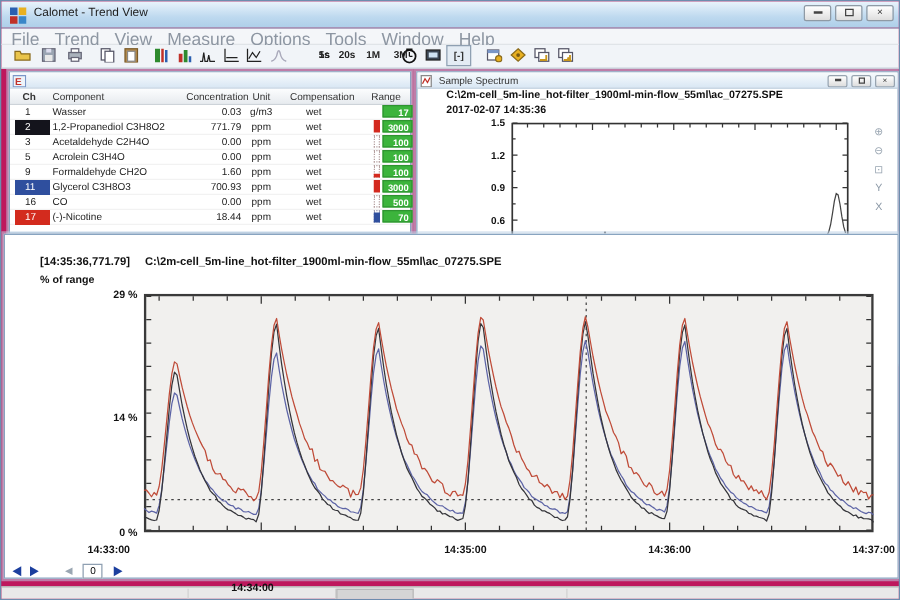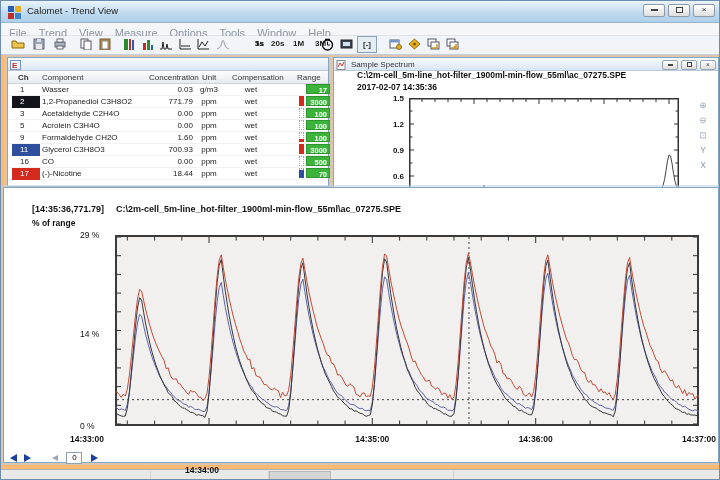--- a/index.html
+++ b/index.html
@@ -1,32 +1,32 @@
 <!DOCTYPE html>
 <html><head>
 <meta charset="utf-8">
 <style>
   html,body{margin:0;padding:0;background:#9aa8b8;}
   *{box-sizing:border-box;font-family:"Liberation Sans",sans-serif;}
-  #main-window{position:relative;width:720px;height:480px;background:#fdba74;overflow:hidden;border:1px solid #6e8cae;}
+  #main-window{position:relative;width:720px;height:480px;background:#be185d;overflow:hidden;border:1px solid #6e8cae;}
 
   
   #titlebar{position:absolute;left:0;top:0;width:720px;height:22px;
     background:linear-gradient(#eaf4fc,#bed9ef 60%,#aecfe9);border-bottom:1px solid #98b4cc;}
   #app-icon{position:absolute;left:6px;top:4px;width:14px;height:14px;display:grid;grid-template-columns:7px 7px;}
   #app-icon i{display:block;width:6px;height:6px;margin:0.5px;}
   #title-text{position:absolute;left:26px;top:4px;font-size:9.5px;color:#1c1c1c;}
   .winbtn{position:absolute;top:3px;width:22px;height:13px;background:linear-gradient(#ffffff,#dedede);
     border:1px solid #8f9aa5;border-radius:2px;text-align:center;line-height:10px;font-size:8px;color:#333;}
   .winbtn .bar{display:inline-block;width:7px;height:2px;background:#444;margin-bottom:1px;}
   .winbtn .box{display:inline-block;width:7px;height:6px;border:1px solid #444;margin-top:2px;}
 
   
   #menubar{position:absolute;left:0;top:22px;width:720px;height:13px;background:#f4f6f9;border-bottom:1px solid #e0e4e8;}
-  .menu-item{display:inline-block;margin-left:12px;font-size:11px;color:#8d96a2;line-height:13px;}
+  .menu-item{display:inline-block;margin-left:12px;font-size:14px;color:#8d96a2;line-height:13px;}
   .menu-item:first-child{margin-left:8px;}
 
   
   #toolbar{position:absolute;left:0;top:35px;width:720px;height:19px;background:#f1f4f8;border-bottom:1px solid #c6d0da;}
   .tbi{position:absolute;top:1px;width:17px;height:16px;text-align:center;}
   .tbi svg{display:block;margin:1px auto 0;}
   .tbtxt{position:absolute;top:3px;font-size:8px;font-weight:bold;color:#222;}
   #scale-toggle{position:absolute;top:0;width:20px;height:17px;border:1px solid #8fa0b2;background:#e4ecf4;
     font-size:8px;font-weight:bold;color:#333;text-align:center;line-height:15px;}
 
@@ -73,21 +73,21 @@
   .spec-ylab{position:absolute;width:22px;text-align:right;font-size:8px;font-weight:bold;color:#111;}
   #spec-tools{position:absolute;right:6px;top:42px;width:18px;text-align:center;}
   #spec-tools span{display:block;font-size:8.5px;color:#9aa6b2;margin-bottom:5px;}
 
   
   #trend{left:2px;top:186px;width:716px;height:276px;z-index:5;}
   #trend-readout{position:absolute;left:28px;top:16px;font-size:9px;font-weight:bold;color:#111;}
   #trend-file{position:absolute;left:112px;top:16px;font-size:9px;font-weight:bold;color:#111;white-space:nowrap;}
   #trend-ylabel{position:absolute;left:28px;top:30px;font-size:8.5px;font-weight:bold;color:#111;}
   #trend-plot{position:absolute;left:111px;top:47px;width:584px;height:191px;}
-  .trend-ylab{position:absolute;width:30px;text-align:left;font-size:8.5px;font-weight:normal;color:#111;}
+  .trend-ylab{position:absolute;width:30px;text-align:right;font-size:8.5px;font-weight:bold;color:#111;}
   .trend-xlab{position:absolute;top:246px;transform:translateX(-50%);font-size:8.5px;font-weight:bold;color:#111;white-space:nowrap;}
   #trend-nav{position:absolute;left:6px;top:260px;height:14px;}
   .tri{display:inline-block;width:0;height:0;vertical-align:middle;}
   .tri.l{border-top:4.5px solid transparent;border-bottom:4.5px solid transparent;border-right:7px solid #1c3f9e;}
   .tri.r{border-top:4.5px solid transparent;border-bottom:4.5px solid transparent;border-left:7px solid #1c3f9e;}
   .tri.gray{border-right-color:#9aa6b2;border-top-width:3.5px;border-bottom-width:3.5px;border-right-width:6px;}
   #nav-count{width:16px;height:12px;border:1px solid #8fa0b2;font-size:8px;text-align:center;padding:0;margin:0 4px;vertical-align:middle;}
 
   
   #statusbar{position:absolute;left:0;top:468px;width:720px;height:12px;background:#e9e9e9;border-top:1px solid #b2b2b2;}

